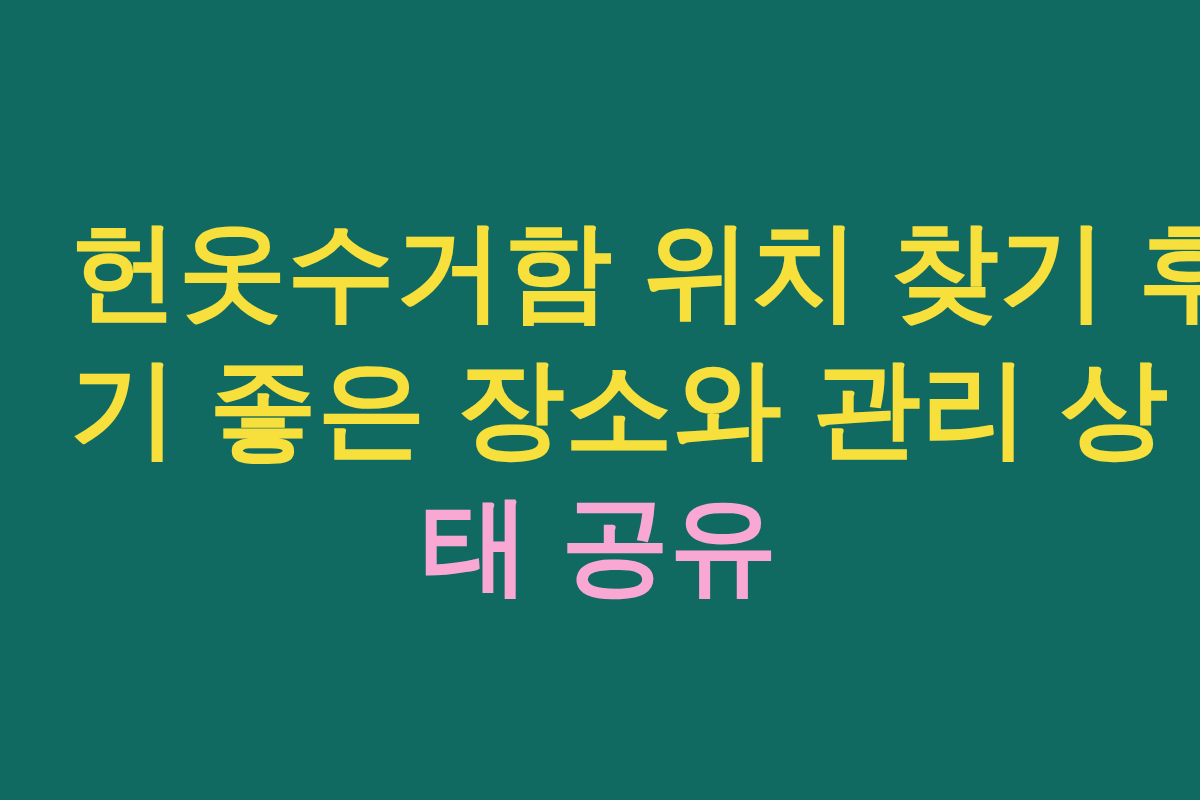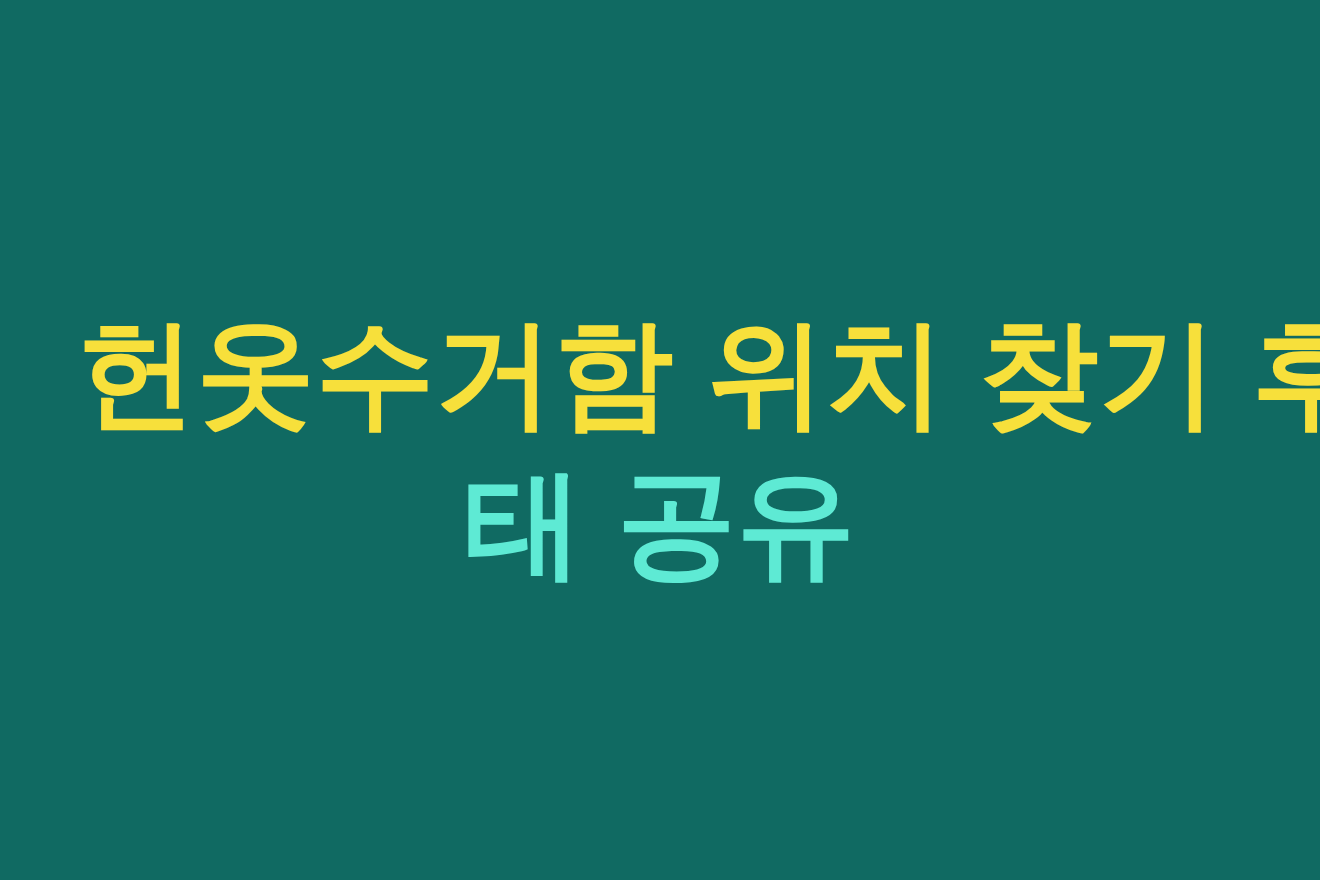--- a/index.html
+++ b/index.html
@@ -46,15 +46,16 @@
     word-break: keep-all;
     -webkit-font-smoothing: antialiased;
   }
 </style>
 </head>
 <body>
 
 <div id="banner" style="background: rgb(16, 106, 98);">
   <div id="title-block">
     <span class="title-line" style="color: rgb(247, 224, 59); margin-top: 24px;">헌옷수거함 위치 찾기 후</span>
-    <span class="title-line" style="color: #5eead4;">태 공유</span>
+    <span class="title-line" style="color: rgb(247, 224, 59);">기 좋은 장소와 관리 상</span>
+    <span class="title-line" style="color: #f9a8d4;">태 공유</span>
   </div>
 </div>
 
 </body></html>

